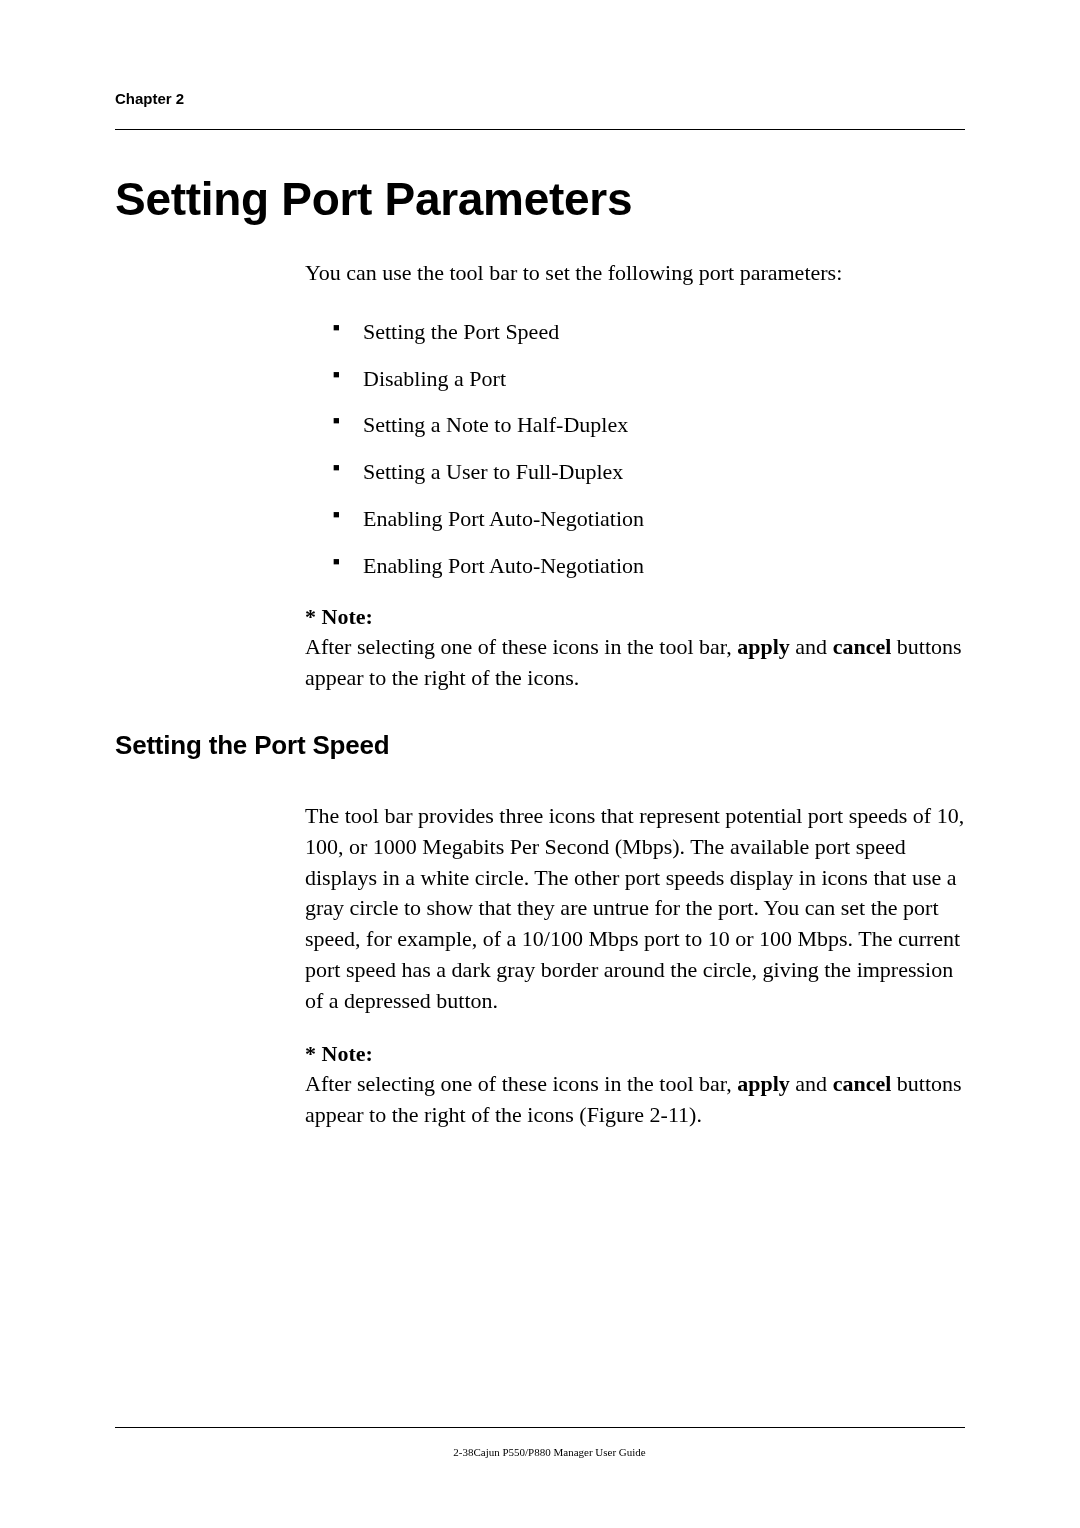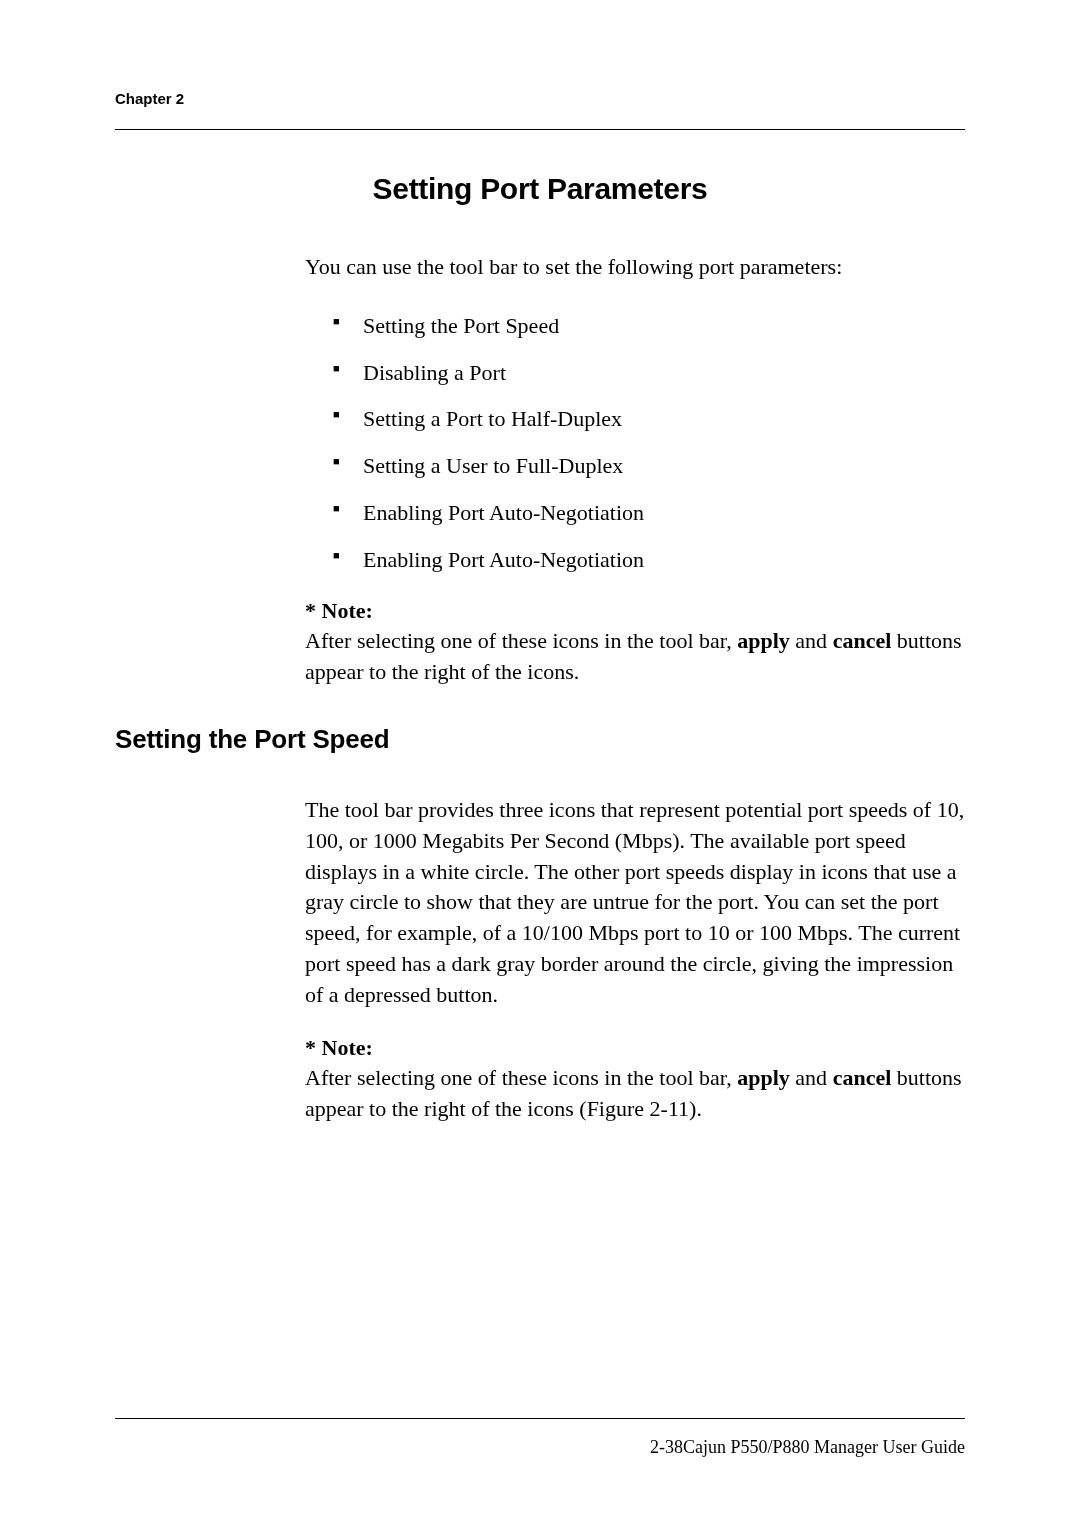--- a/index.html
+++ b/index.html
@@ -19,24 +19,23 @@
       margin-bottom: 22px;
     }
     .top-rule {
       border: none;
       border-top: 1.5px solid #000;
       margin-bottom: 42px;
     }
     .section-title {
       font-family: 'ITC Stone Sans', 'Helvetica', 'Arial', sans-serif;
       font-weight: bold;
-      font-size: 30px;
-      margin-bottom: 46px;
+      font-size: 46px;
+      margin-bottom: 32px;
       letter-spacing: -0.3px;
-      text-align: center;
     }
     .body-content {
       margin-left: 190px;
       font-size: 22px;
       line-height: 1.4;
     }
     .intro-para {
       margin-bottom: 28px;
     }
     .bullet-list {
@@ -89,41 +88,41 @@
       left: 115px;
       right: 115px;
     }
     .footer-rule {
       border: none;
       border-top: 1px solid #000;
       margin-bottom: 18px;
     }
     .footer-row {
       display: flex;
-      justify-content: flex-end;
-      font-size: 18px;
+      justify-content: center;
+      font-size: 11px;
       margin-left: 19px;
     }
     .page-num { }
     .guide-title { }
   </style>
 </head>
 <body>
 
 <div class="chapter-header">Chapter 2</div>
 <hr class="top-rule">
 
 <h1 class="section-title">Setting Port Parameters</h1>
 
 <div class="body-content">
   <p class="intro-para">You can use the tool bar to set the following port parameters:</p>
   <ul class="bullet-list">
     <li>Setting the Port Speed</li>
     <li>Disabling a Port</li>
-    <li>Setting a Port to Half-Duplex</li>
+    <li>Setting a Note to Half-Duplex</li>
     <li>Setting a User to Full-Duplex</li>
     <li>Enabling Port Auto-Negotiation</li>
     <li>Enabling Port Auto-Negotiation</li>
   </ul>
   <div class="note-block">
     <span class="note-label">* Note:</span>
     <span class="note-text">
       <span>After selecting one of these icons in the tool bar, </span><span class="bold">apply</span><span> and </span><span class="bold">cancel</span><span> buttons appear to the right of the icons.</span>
     </span>
   </div>

